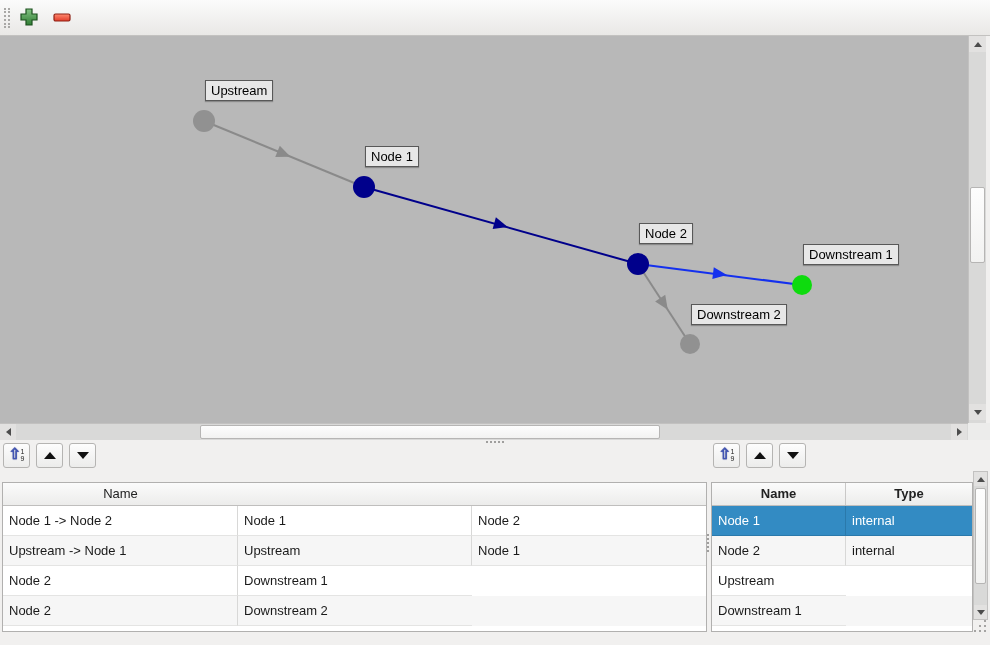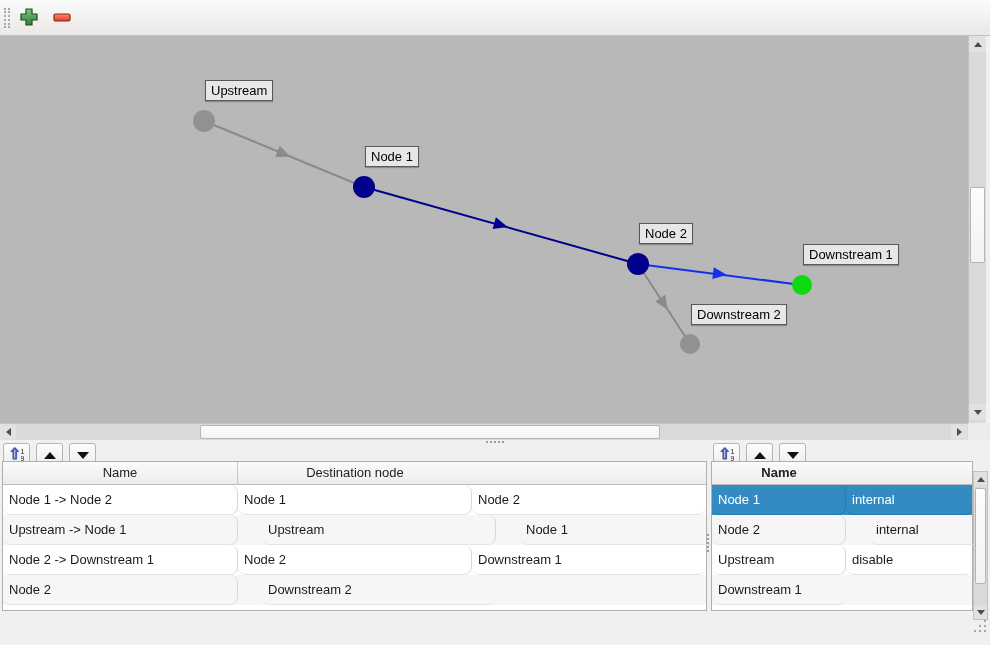--- a/index.html
+++ b/index.html
@@ -48,27 +48,27 @@
     border:1px solid #b5b4b2; border-radius:3px; display:flex; align-items:center; justify-content:center; cursor:pointer; }
   .tri-black-up { width:0; height:0; border-left:6px solid transparent; border-right:6px solid transparent; border-bottom:7px solid #111; }
   .tri-black-down { width:0; height:0; border-left:6px solid transparent; border-right:6px solid transparent; border-top:7px solid #111; }
   .sort-icon { position:relative; width:16px; height:16px; }
   .sort-icon .arrow { position:absolute; left:0px; top:-3px; color:#4356b5; font-weight:bold; font-size:15px; text-shadow:0 0 1px #2b3a86; }
   .sort-icon .nums { position:absolute; right:0px; top:0px; width:6px; height:16px; font-size:7px; line-height:7px; color:#222; text-align:right; }
   .sort-icon .nums::before { content:"1"; display:block; }
   .sort-icon .nums::after { content:"9"; display:block; }
 
   
-  .tbl { position:absolute; top:461px; height:150px; background:#fff; border:1px solid #b1b0af; }
+  .tbl { position:absolute; top:482px; height:150px; background:#fff; border:1px solid #b1b0af; }
   .tbl-head { display:grid; height:23px; background:linear-gradient(#fbfbfb,#ececeb); border-bottom:1px solid #bfbebd; }
   .tbl-head .hcell { text-align:center; line-height:22px; border-right:1px solid #c9c8c7; color:#222; overflow:hidden; }
   .tbl-head .hcell:last-child { border-right:none; }
   .tbl-row { display:grid; height:30px; background:#fff; }
-  .tbl-row.alt { background:#f6f6f6;gap:24px; }
-  .tbl-row .cell { line-height:29px; padding-left:6px; border-right:1px solid #d8d8d7; border-bottom:1px solid #e4e4e3; overflow:hidden; white-space:nowrap;border-radius:8px; }
+  .tbl-row.alt { background:#f6f6f6; }
+  .tbl-row .cell { line-height:29px; padding-left:6px; border-right:1px solid #d8d8d7; border-bottom:1px solid #e4e4e3; overflow:hidden; white-space:nowrap; }
   .tbl-row .cell:last-child { border-right:none; }
   .tbl-row.selected { background:#338bc3; }
   .tbl-row.selected .cell { color:#fff; border-right-color:#2a79ab; border-bottom-color:#2a79ab; }
   .tbl-left { left:2px; width:705px; }
   .tbl-left .tbl-head, .tbl-left .tbl-row { grid-template-columns:235px 234px 234px; }
   .tbl-right { left:711px; width:262px; }
   .tbl-right .tbl-head, .tbl-right .tbl-row { grid-template-columns:134px 126px; }
   .tbl-right .tbl-head .hcell { font-weight:bold; }
 
   
@@ -185,60 +185,58 @@
   <button class="mini-btn" style="left:746px;">
       <span class="tri-black-up"></span>
     </button>
   <button class="mini-btn" style="left:779px;">
       <span class="tri-black-down"></span>
     </button>
 
   <div class="tbl tbl-left">
     <div class="tbl-head">
       <div class="hcell">Name</div>
-      <div class="hcell">Destination node</div>
     </div>
     <div class="tbl-row">
       <div class="cell">Node 1 -&gt; Node 2</div>
       <div class="cell">Node 1</div>
       <div class="cell">Node 2</div>
     </div>
     <div class="tbl-row alt">
       <div class="cell">Upstream -&gt; Node 1</div>
       <div class="cell">Upstream</div>
       <div class="cell">Node 1</div>
     </div>
     <div class="tbl-row">
-      <div class="cell">Node 2 -&gt; Downstream 1</div>
       <div class="cell">Node 2</div>
       <div class="cell">Downstream 1</div>
     </div>
     <div class="tbl-row alt">
       <div class="cell">Node 2</div>
       <div class="cell">Downstream 2</div>
     </div>
   </div>
 
   <div class="split-dot split-v-dots"></div>
 
   <div class="tbl tbl-right">
     <div class="tbl-head">
       <div class="hcell">Name</div>
+      <div class="hcell">Type</div>
     </div>
     <div class="tbl-row selected">
       <div class="cell">Node 1</div>
       <div class="cell">internal</div>
     </div>
     <div class="tbl-row alt">
       <div class="cell">Node 2</div>
       <div class="cell">internal</div>
     </div>
     <div class="tbl-row">
       <div class="cell">Upstream</div>
-      <div class="cell">disable</div>
     </div>
     <div class="tbl-row alt">
       <div class="cell">Downstream 1</div>
     </div>
   </div>
 
   <div class="tbl-sb">
     <div class="sb-btn" style="top:0;">
         <span class="tri-up"></span>
       </div>

